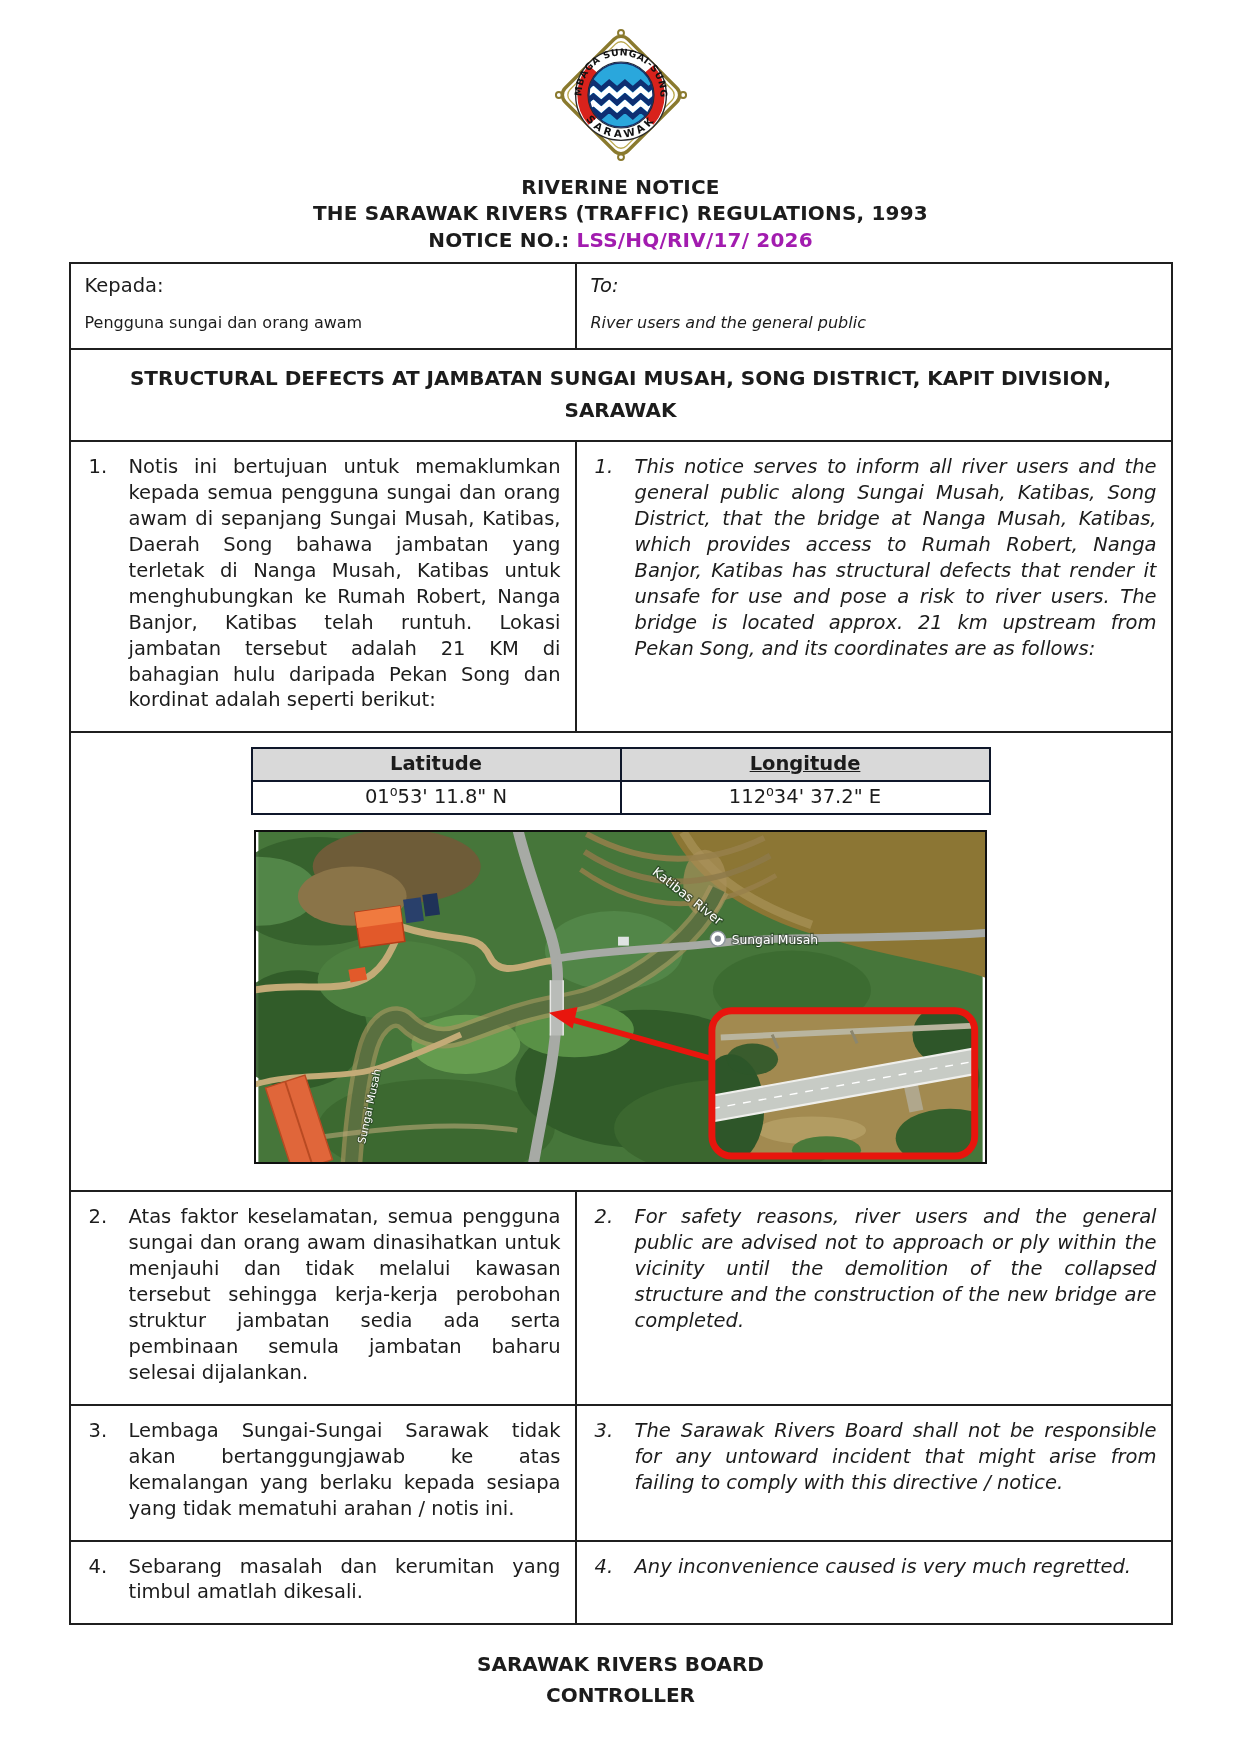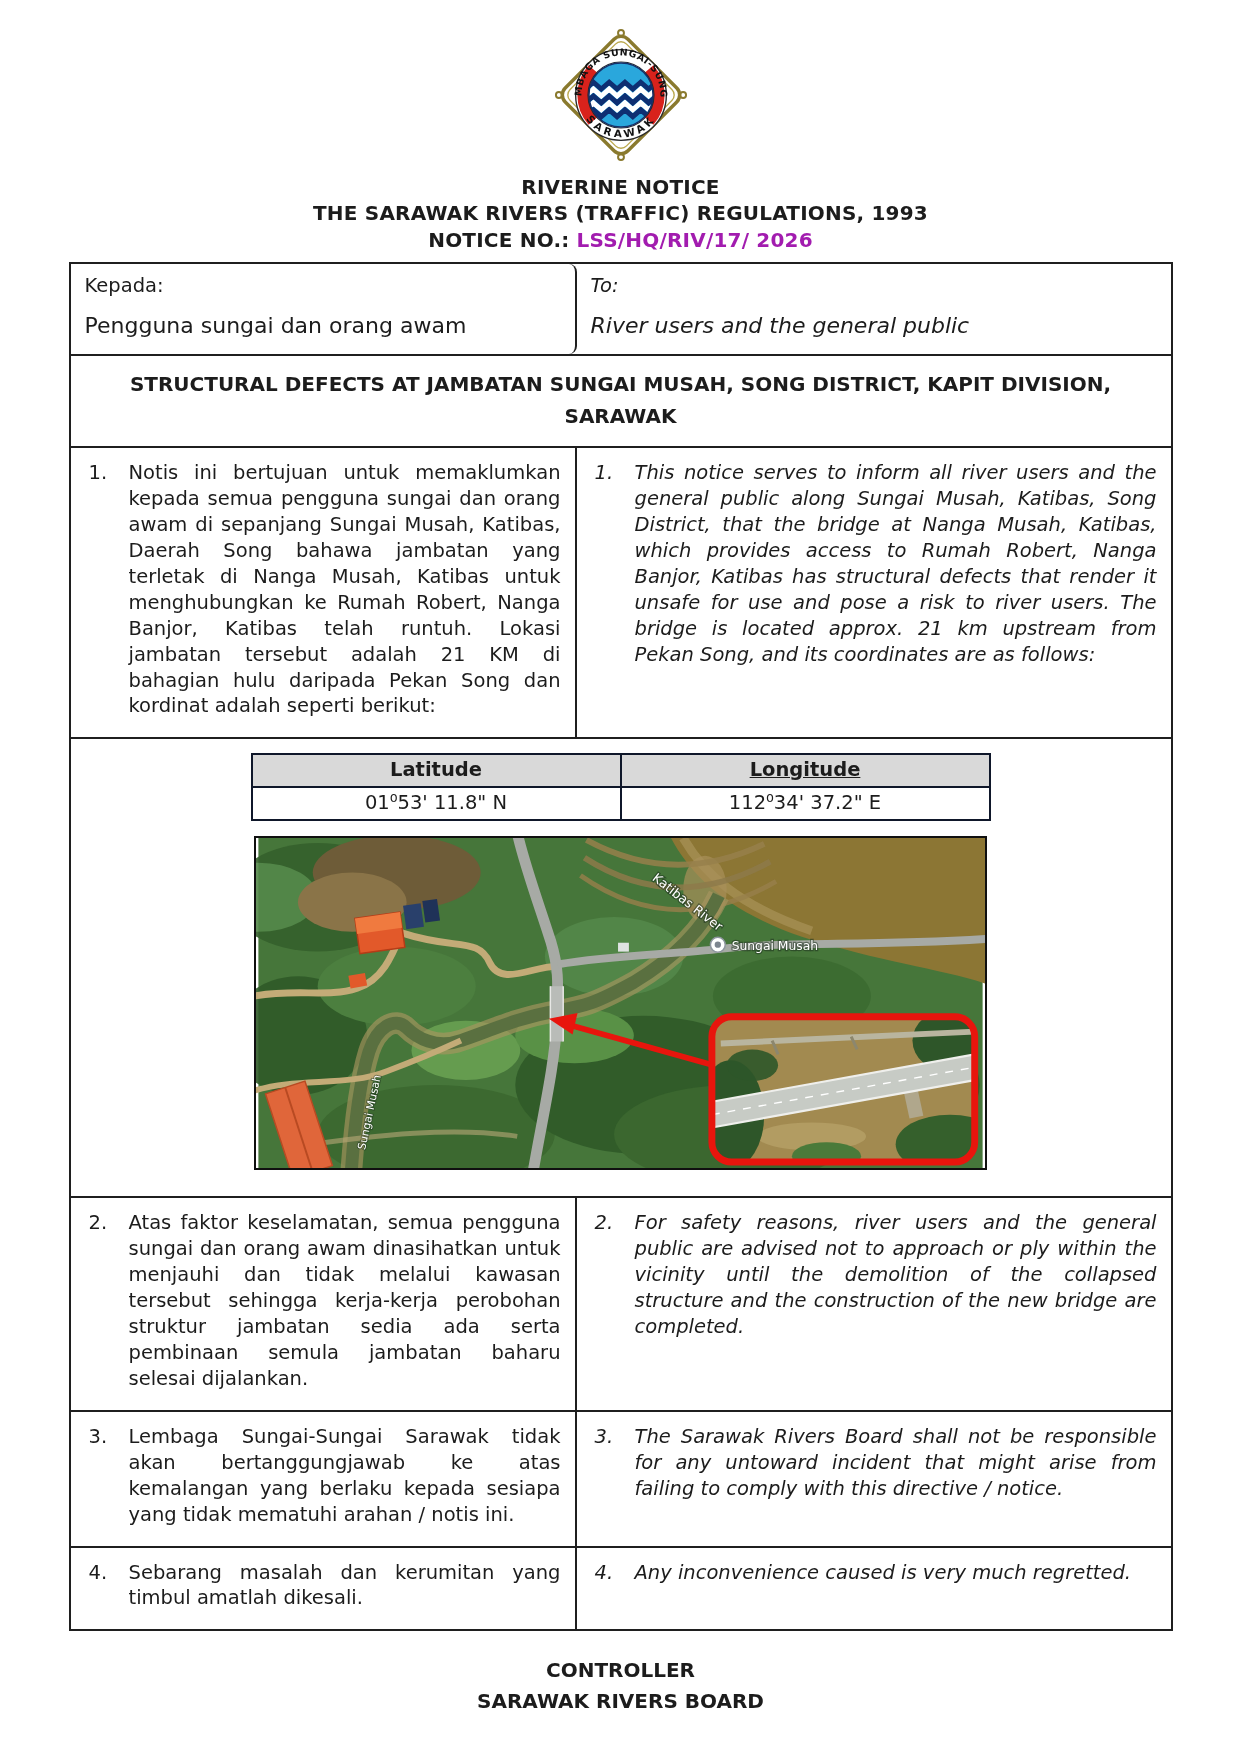--- a/index.html
+++ b/index.html
@@ -8,25 +8,25 @@
     width:1241px; height:1755px; background:#ffffff; position:relative;
     font-family:"DejaVu Sans", sans-serif; color:#1c1c1c; overflow:hidden;
   }
   .doc-header { text-align:center; padding-top:26px; }
   .logo-wrap { display:flex; justify-content:center; margin-bottom:6px; }
   .h1 { font-weight:bold; font-size:20px; line-height:1.32; letter-spacing:0.2px;text-align:center; }
   .slate { color:#a21caf; }
   .doc-table { width:1104px; margin:9px auto 0; border:2.5px solid #1f1f1f; }
   .row { display:flex; border-top:2px solid #1f1f1f; }
   .row:first-child { border-top:none; }
-  .cell { padding:10px 16px 16px 14px;border-radius:8px; }
+  .cell { padding:10px 16px 16px 14px; }
   .cell-my { width:46%; border-right:2px solid #1f1f1f; }
   .cell-en { width:54%; font-style:italic; }
   .recip-label { font-size:19.5px; margin-bottom:16px; }
-  .recip-value { font-size:22px; }
+  .recip-value { font-size:16px; }
   .title-row { display:block; text-align:center; font-weight:bold; font-size:20px;
                line-height:1.6; padding:12px 36px 14px; }
   .para-cell { display:flex; padding:12px 14px 18px 12px; font-size:19.5px; line-height:1.33; }
   .num { flex:0 0 46px; padding-left:6px; }
   .ptext { flex:1; text-align:justify; }
   .map-row { display:block; padding:14px 0 26px; }
   .coord-table { width:740px; margin:0 auto; border-collapse:collapse; font-size:19.5px; }
   .coord-table td { border:2px solid #0f172a; text-align:center; padding:3px 0 5px; }
   .coord-head { background:#d9d9d9; font-weight:bold; }
   .map-frame { display:block; width:733px; height:334px; margin:15px auto 0; border:2.5px solid #101010; }
@@ -248,17 +248,17 @@
       </div>
       <div class="cell-en para-cell">
         <span class="num">4.</span>
         <div class="ptext">Any inconvenience caused is very much regretted.</div>
       </div>
     </div>
 
   </div>
 
   <div class="doc-footer">
+    <div>SARAWAK RIVERS BOARD</div>
     <div>CONTROLLER</div>
-    <div>SARAWAK RIVERS BOARD</div>
   </div>
 
 </div>
 
 </body></html>

